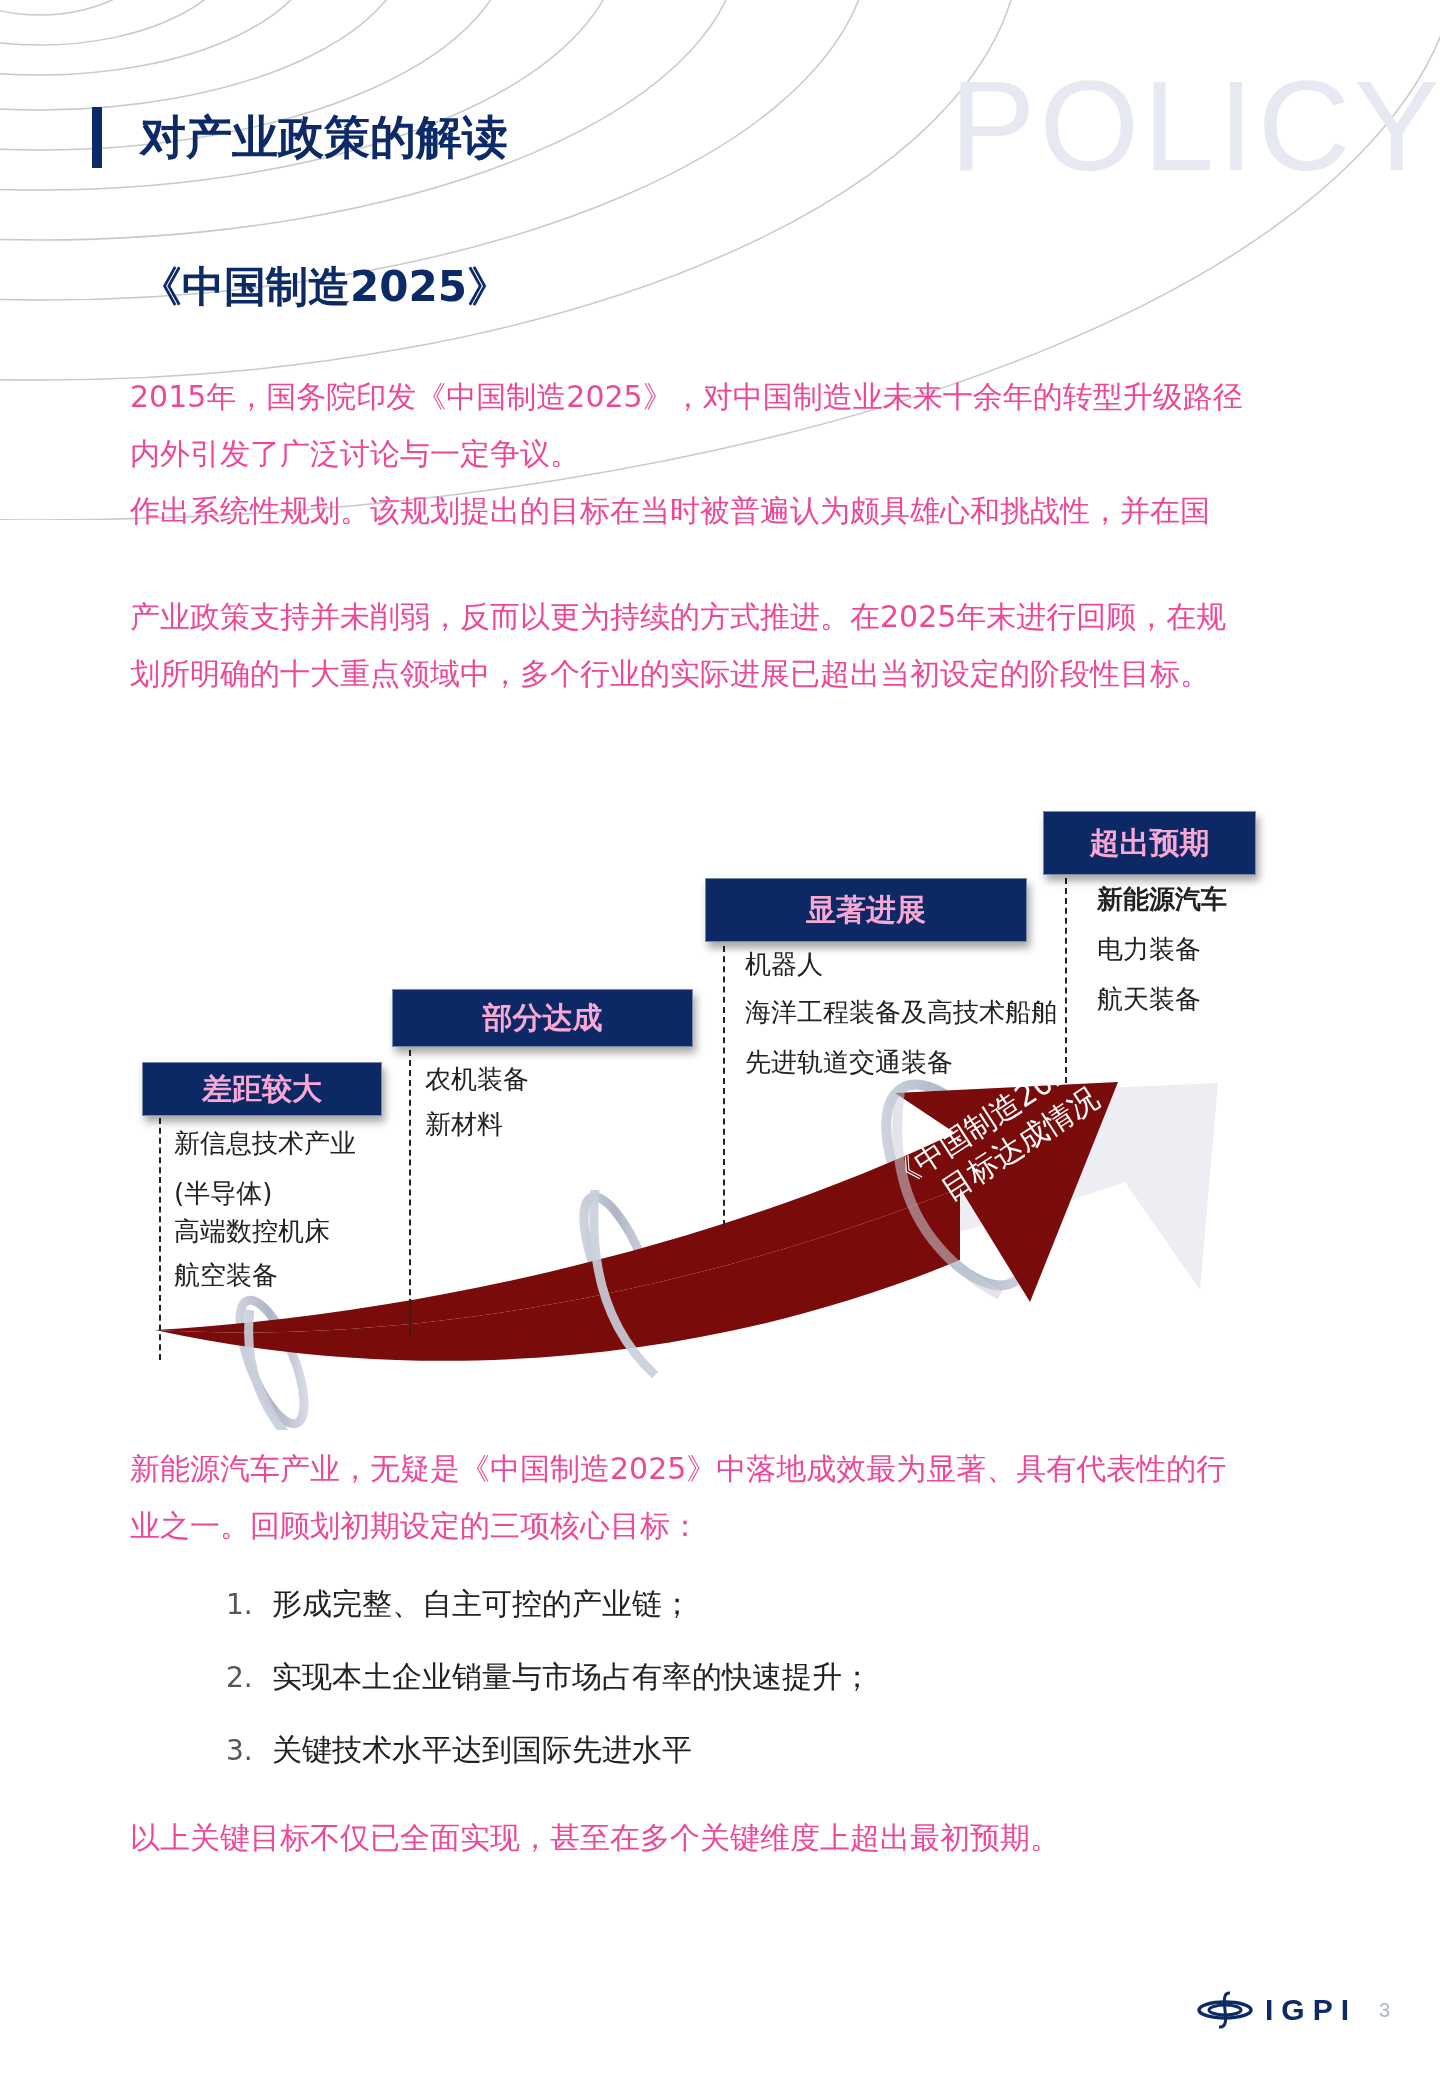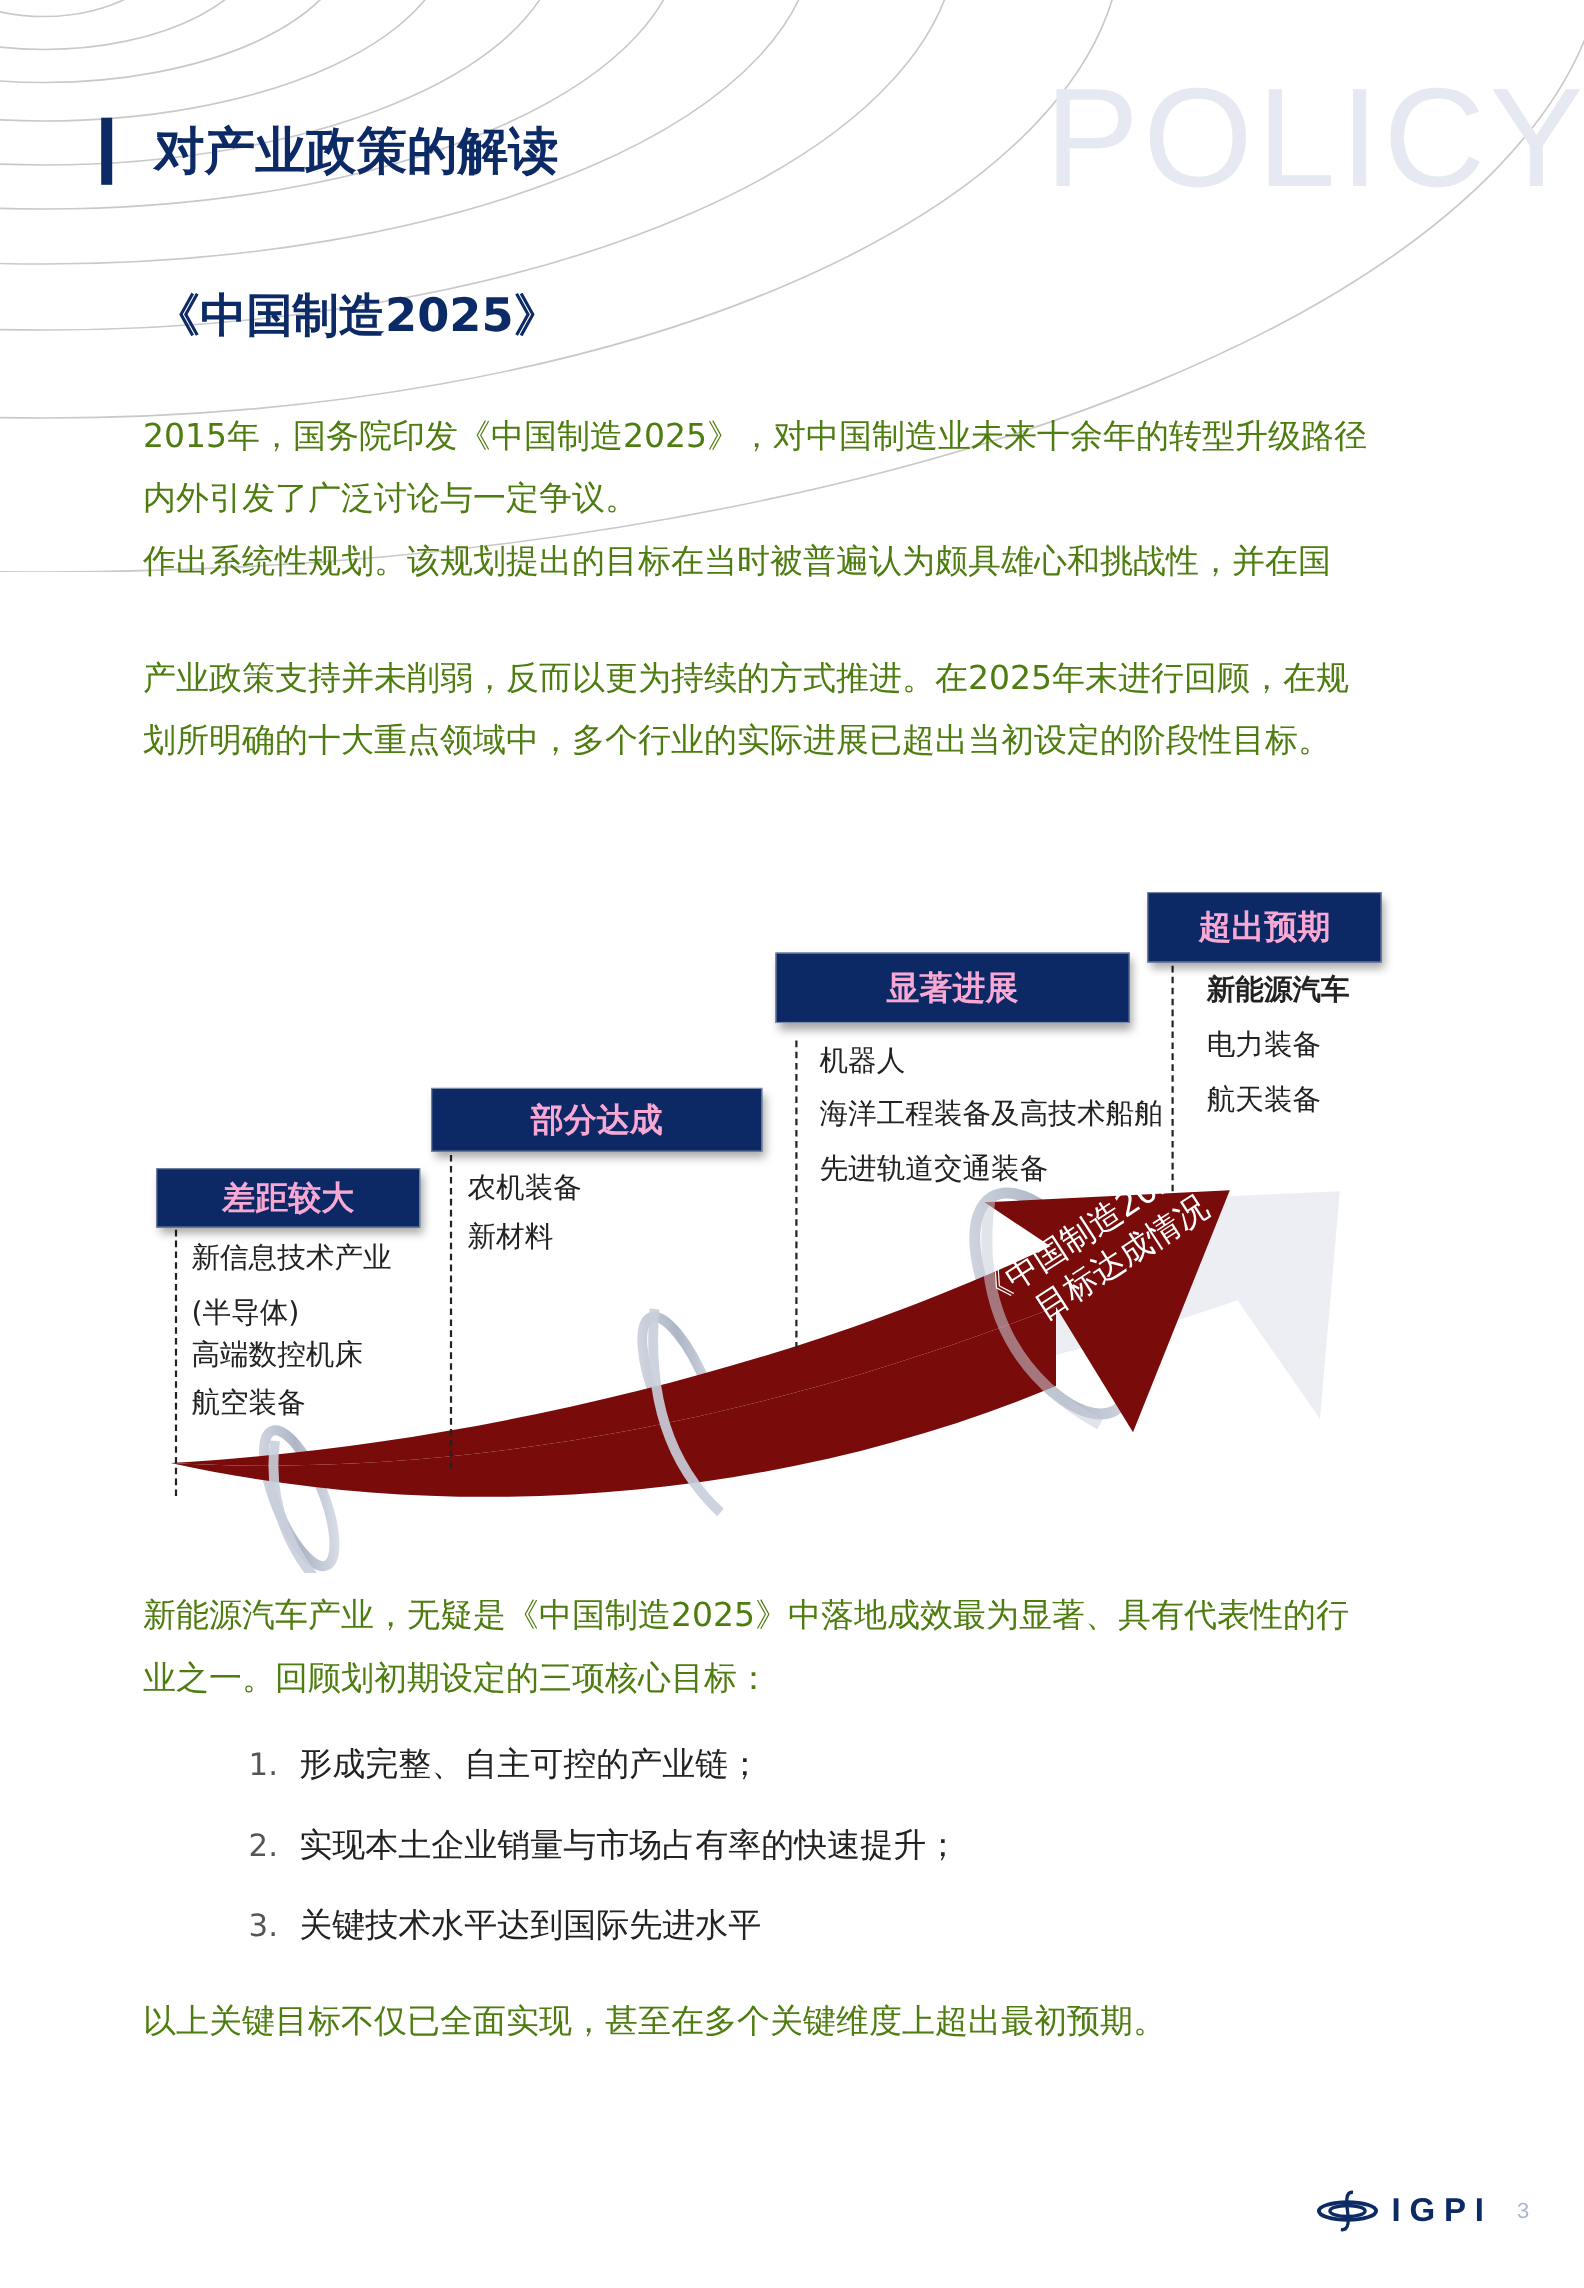--- a/index.html
+++ b/index.html
@@ -3,21 +3,21 @@
 <meta charset="utf-8">
 <style>
   * { margin: 0; padding: 0; box-sizing: border-box; }
   html, body { width: 1440px; height: 2080px; background: #ffffff; overflow: hidden; }
   body { position: relative; font-family: "DejaVu Sans", "Liberation Sans", sans-serif; color: #1f1f1f; }
   #bg-arcs { position: absolute; left: 0; top: 0; width: 1440px; height: 520px; pointer-events: none; }
   .watermark { position: absolute; left: 950px; top: 62px; font-family: "Liberation Sans", sans-serif; font-size: 128px; font-weight: 300; letter-spacing: 4px; color: #e6e9f1; line-height: 1; }
   .title-bar { position: absolute; left: 92px; top: 107px; width: 10px; height: 61px; background: #0c2a66; }
   .page-title { position: absolute; left: 140px; top: 110px; font-size: 46px; font-weight: bold; color: #0c2a66; line-height: 1.2; white-space: nowrap; }
   .section-title { position: absolute; left: 140px; top: 262px; font-size: 42px; font-weight: bold; color: #0c2a66; line-height: 1.2; white-space: nowrap; }
-  .para { position: absolute; left: 130px; width: 1180px; font-size: 30px; line-height: 57px; color: #4d7c0f; }
+  .para { position: absolute; left: 130px; width: 1180px; font-size: 30px; line-height: 57px; color: #ec4899; }
   .para span { display: block; white-space: nowrap; }
   #p1 { top: 368px; }
   #p2 { top: 588px; }
   #p3 { top: 1440px; }
   #p4 { top: 1809px; }
   .olist { position: absolute; left: 226px; top: 1568px; font-size: 30px; color: #222; }
   .olist .li { height: 73px; display: flex; align-items: center; white-space: nowrap; }
   .olist .num { width: 46px; color: #555; font-size: 28px; }
   
   #chart { position: absolute; left: 0; top: 790px; width: 1440px; height: 640px; }
@@ -107,21 +107,21 @@
     <div style="top:88px;">高端数控机床</div>
     <div style="top:132px;">航空装备</div>
   </div>
 
   <div class="stage-box" style="left:392px; top:199px; width:301px; height:58px;">部分达成</div>
   <div class="stage-items" style="left:425px; top:272px;">
     <div style="top:0;">农机装备</div>
     <div style="top:45px;">新材料</div>
   </div>
 
-  <div class="stage-box" style="left:705px; top:76px; width:322px; height:64px;">显著进展</div>
+  <div class="stage-box" style="left:705px; top:88px; width:322px; height:64px;">显著进展</div>
   <div class="stage-items" style="left:745px; top:157px;">
     <div style="top:0;">机器人</div>
     <div style="top:48px;text-align:center;">海洋工程装备及高技术船舶</div>
     <div style="top:98px;">先进轨道交通装备</div>
   </div>
 
   <div class="stage-box" style="left:1043px; top:21px; width:213px; height:64px;">超出预期</div>
   <div class="stage-items" style="left:1097px; top:92px;">
     <div style="top:0;font-weight:bold;">新能源汽车</div>
     <div style="top:50px;">电力装备</div>

